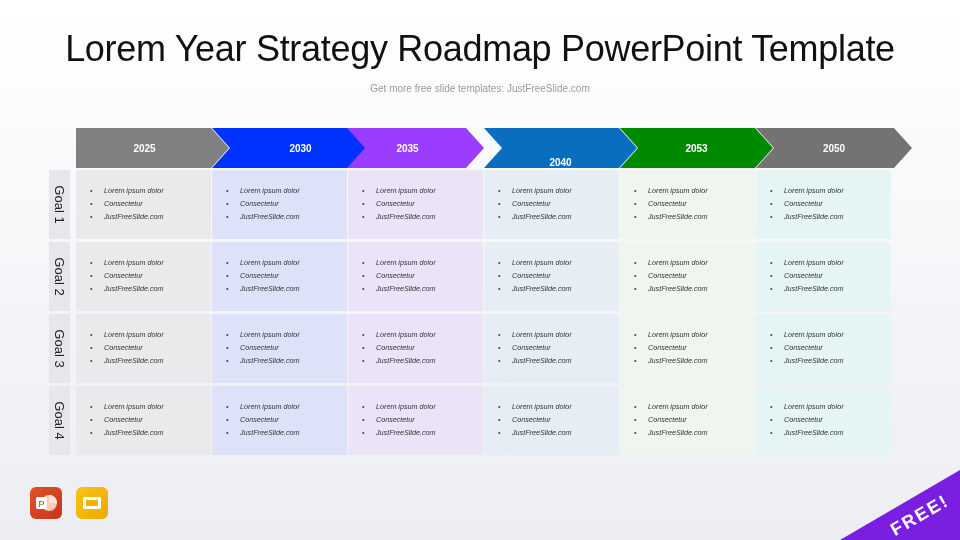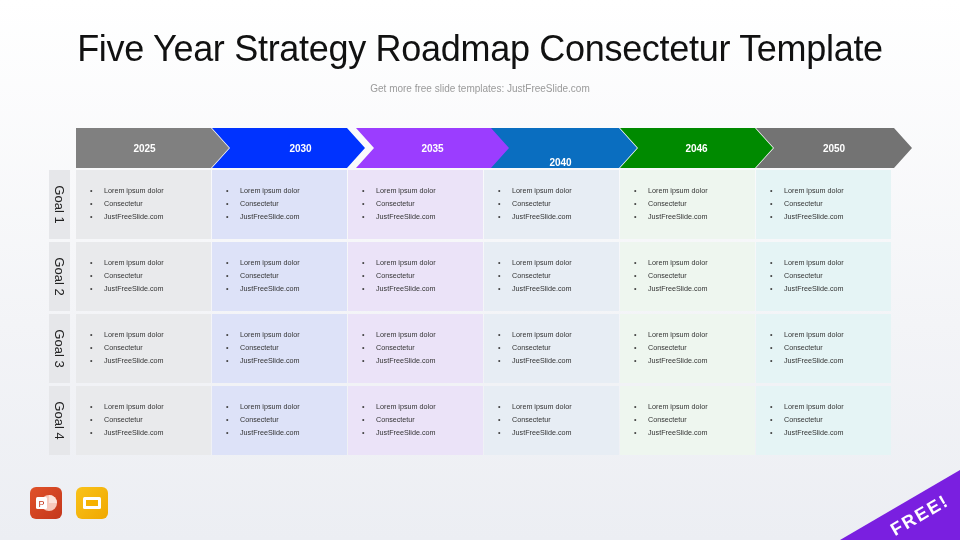--- a/index.html
+++ b/index.html
@@ -9,54 +9,54 @@
   .title { position:absolute; left:0; top:28px; width:960px; text-align:center;
            font-size:36px; color:#111; letter-spacing:-0.3px; }
   .subtitle { position:absolute; left:0; top:83px; width:960px; text-align:center;
               font-size:10px; color:#9a9a9a; }
   .arrow { position:absolute; top:128px; height:40px; display:flex; align-items:center;
            justify-content:center; color:#fff; font-weight:bold; font-size:10px; }
   .arrow span { position:relative; }
   .goal-label { position:absolute; left:49px; width:21px; background:#e6e7ea; display:flex;
                 align-items:center; justify-content:center; }
   .goal-label span { transform:rotate(90deg); white-space:nowrap; font-size:13px; color:#222; }
-  .cell { position:absolute; box-sizing:border-box; padding-top:14px; padding-left:14px; }
+  .cell { position:absolute; box-sizing:border-box; padding-top:14px; padding-left:14px;font-style:italic; }
   .cell ul { margin:0; padding:0; list-style:none; }
   .cell li { font-size:7.2px; color:#333; line-height:13px; position:relative; padding-left:14px; }
   .cell li:before { content:"•"; position:absolute; left:0; color:#444; }
   .icon-box { position:absolute; top:487px; width:32px; height:32px; border-radius:6px; }
   .ppt { left:30px; background:linear-gradient(135deg,#e0522a,#c4371b); }
   .gs { left:76px; background:linear-gradient(135deg,#f9c21a,#f0a800); }
   .free { position:absolute; right:0; bottom:0; width:140px; height:70px; overflow:hidden; }
   .free-tri { position:absolute; right:0; bottom:0; width:0; height:0;
               border-left:120px solid transparent; border-bottom:70px solid #7a1fe0; }
   .free-text { position:absolute; right:8px; bottom:14px; transform:rotate(-30deg);
                color:#fff; font-weight:bold; font-size:18px; letter-spacing:2px; }
 </style>
 </head>
 <body>
 
-<div class="title">Five Year Strategy Roadmap Consectetur Template</div>
+<div class="title">Lorem Year Strategy Roadmap PowerPoint Template</div>
 <div class="subtitle">Get more free slide templates: JustFreeSlide.com</div>
 
 <div id="roadmap">
     <div class="arrow" style="left: 76px; width: 153px; background: rgb(128, 128, 128); clip-path: polygon(0px 0px, calc(100% - 18px) 0px, 100% 50%, calc(100% - 18px) 100%, 0px 100%); z-index: 10;">
       <span style="left: -8px;">2025</span>
     </div>
     <div class="arrow" style="left: 212px; width: 153px; background: rgb(0, 51, 255); clip-path: polygon(0px 0px, calc(100% - 18px) 0px, 100% 50%, calc(100% - 18px) 100%, 0px 100%, 18px 50%); z-index: 9;">
       <span style="left: 12px;">2030</span>
     </div>
-    <div class="arrow" style="left: 356px; width: 153px; background: rgb(155, 61, 255); clip-path: polygon(0px 0px, calc(100% - 18px) 0px, 100% 50%, calc(100% - 18px) 100%, 0px 100%, 18px 50%); z-index: 8;">
+    <div class="arrow" style="left: 331px; width: 153px; background: rgb(155, 61, 255); clip-path: polygon(0px 0px, calc(100% - 18px) 0px, 100% 50%, calc(100% - 18px) 100%, 0px 100%, 18px 50%); z-index: 8;">
       <span style="left: 0px;">2035</span>
     </div>
     <div class="arrow" style="left: 484px; width: 153px; background: rgb(10, 110, 192); clip-path: polygon(0px 0px, calc(100% - 18px) 0px, 100% 50%, calc(100% - 18px) 100%, 0px 100%, 18px 50%); z-index: 7; align-items: flex-end;">
       <span style="left: 0px;">2040</span>
     </div>
     <div class="arrow" style="left: 620px; width: 153px; background: rgb(0, 138, 0); clip-path: polygon(0px 0px, calc(100% - 18px) 0px, 100% 50%, calc(100% - 18px) 100%, 0px 100%, 18px 50%); z-index: 6;">
-      <span style="left: 0px;">2046</span>
+      <span style="left: 0px;">2053</span>
     </div>
     <div class="arrow" style="left: 756px; width: 156px; background: #737373; clip-path: polygon(0px 0px, calc(100% - 18px) 0px, 100% 50%, calc(100% - 18px) 100%, 0px 100%, 18px 50%); z-index: 5;">
       <span style="left: 0px;">2050</span>
     </div>
     <div class="goal-label" style="top: 170px; height: 69px;">
       <span>Goal 1</span>
     </div>
     <div class="cell" style="left: 76px; top: 170px; width: 135px; height: 69px; background: rgb(233, 234, 236);">
       <ul>
         <li>Lorem ipsum dolor</li>

